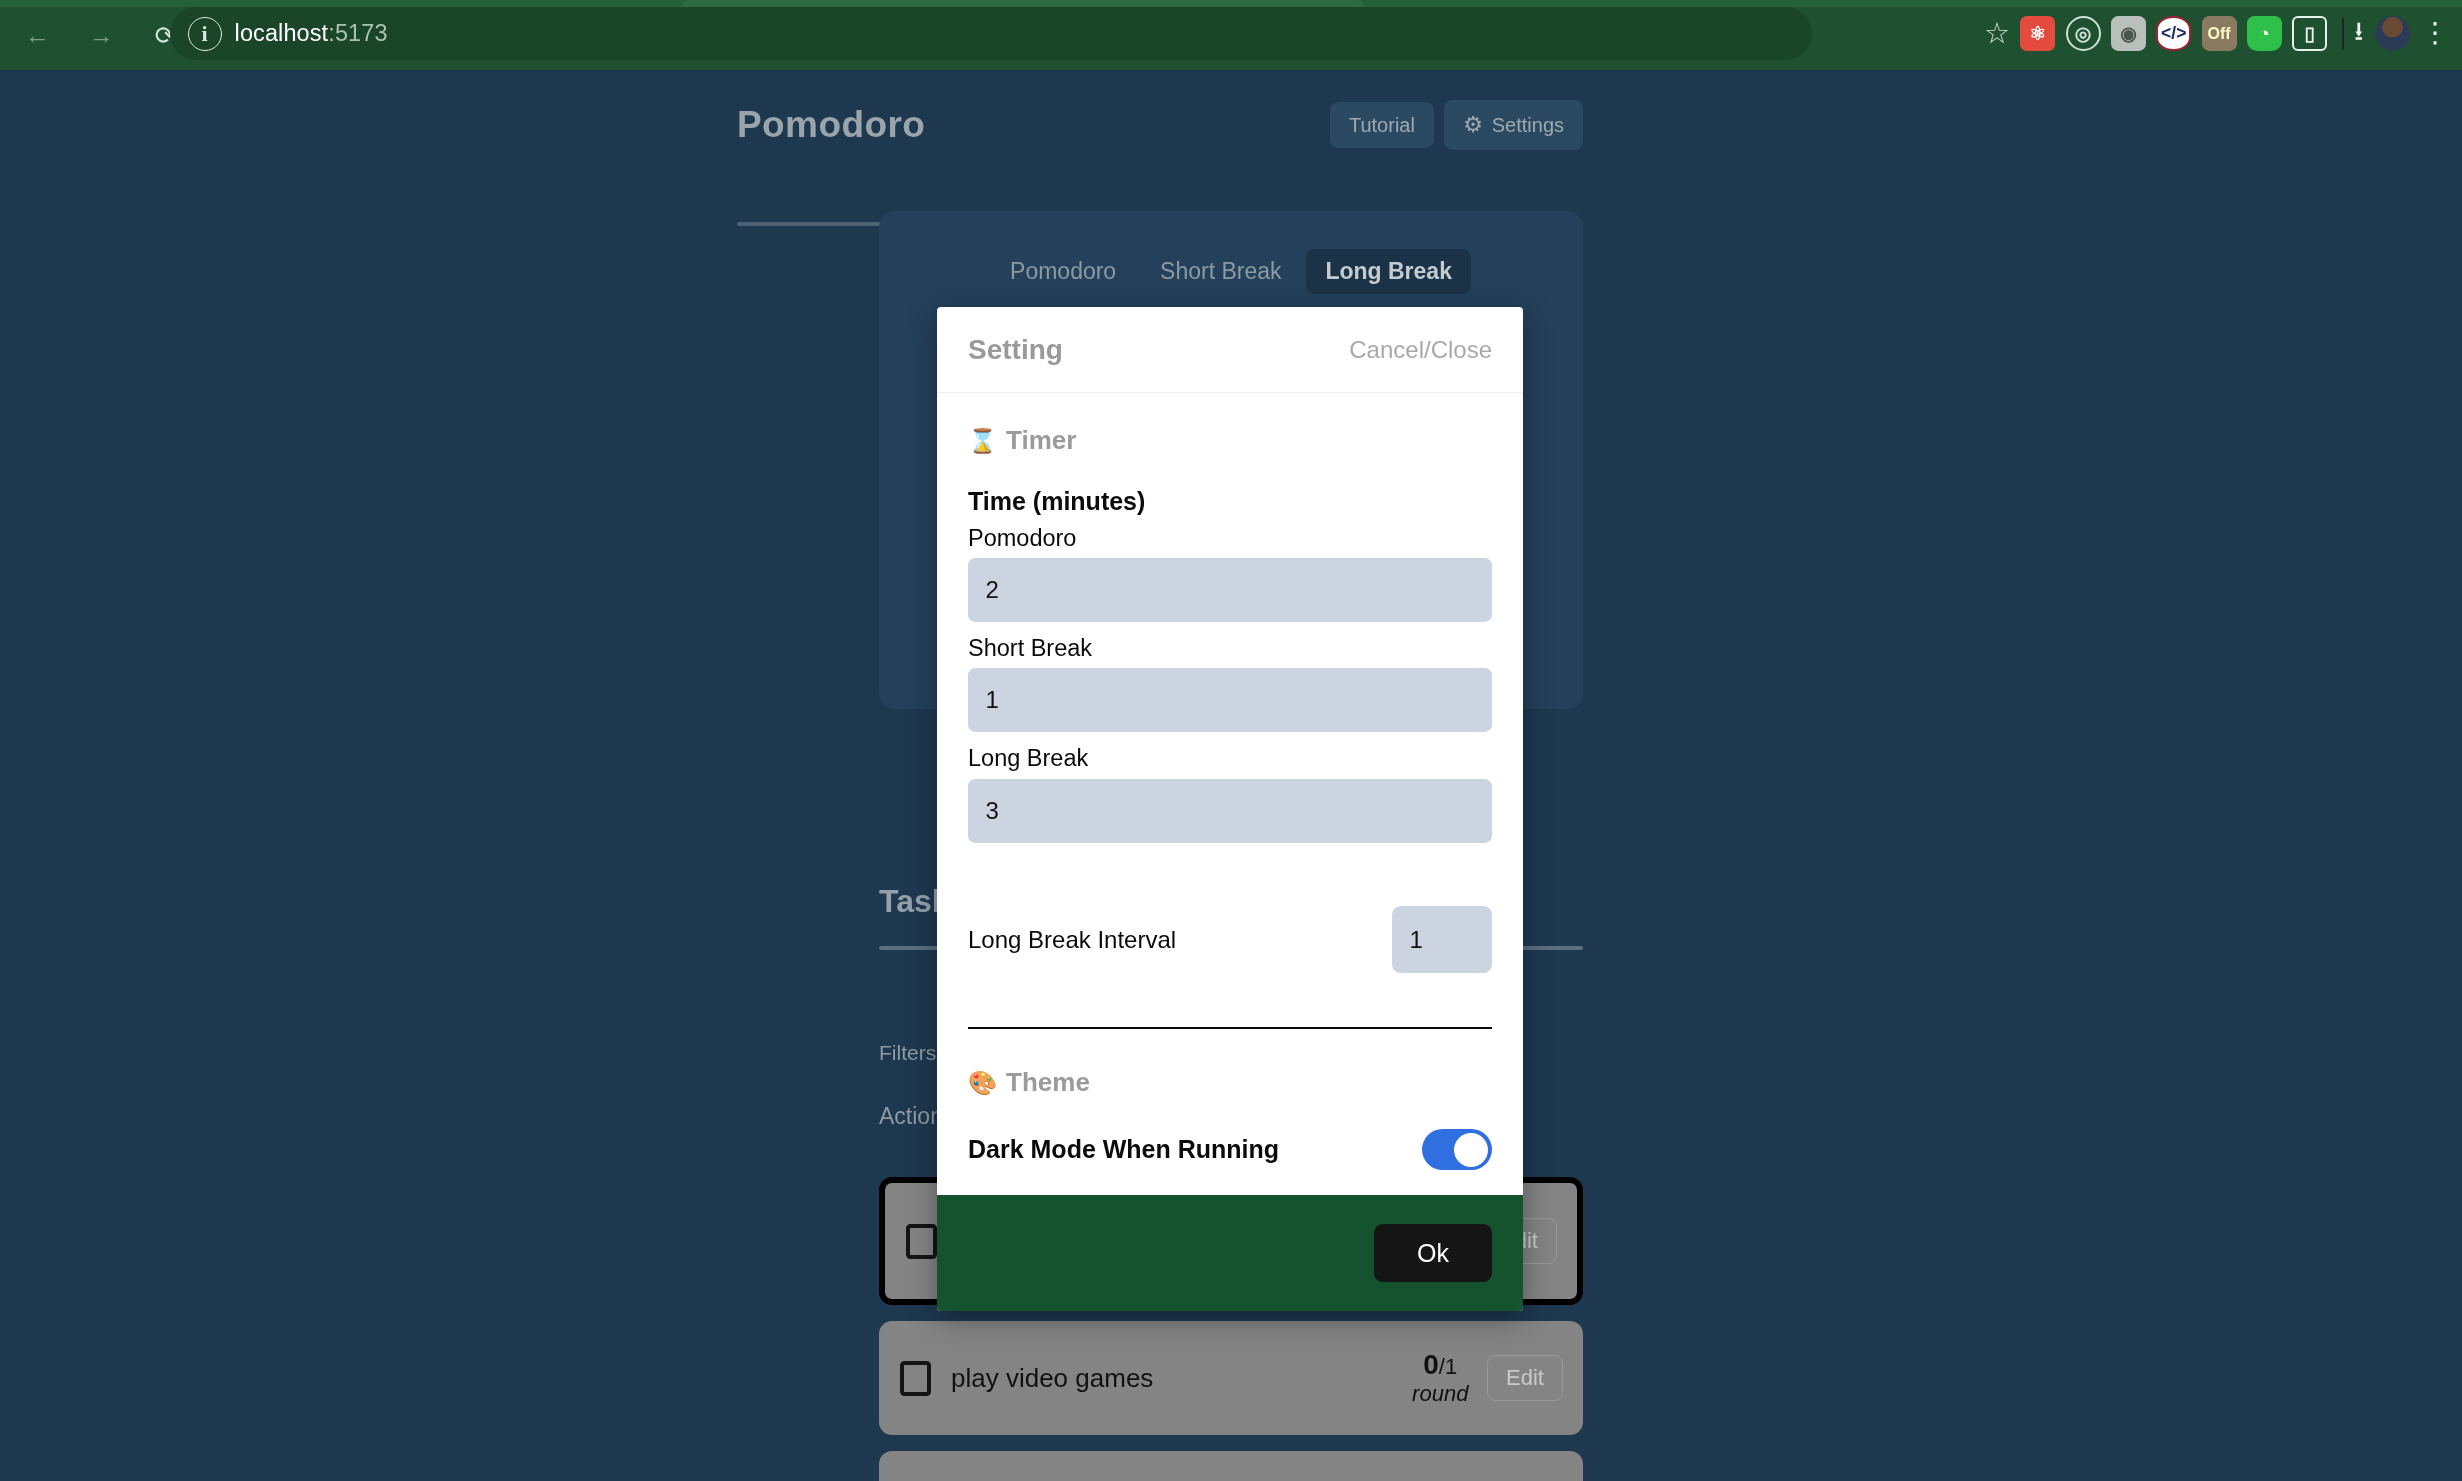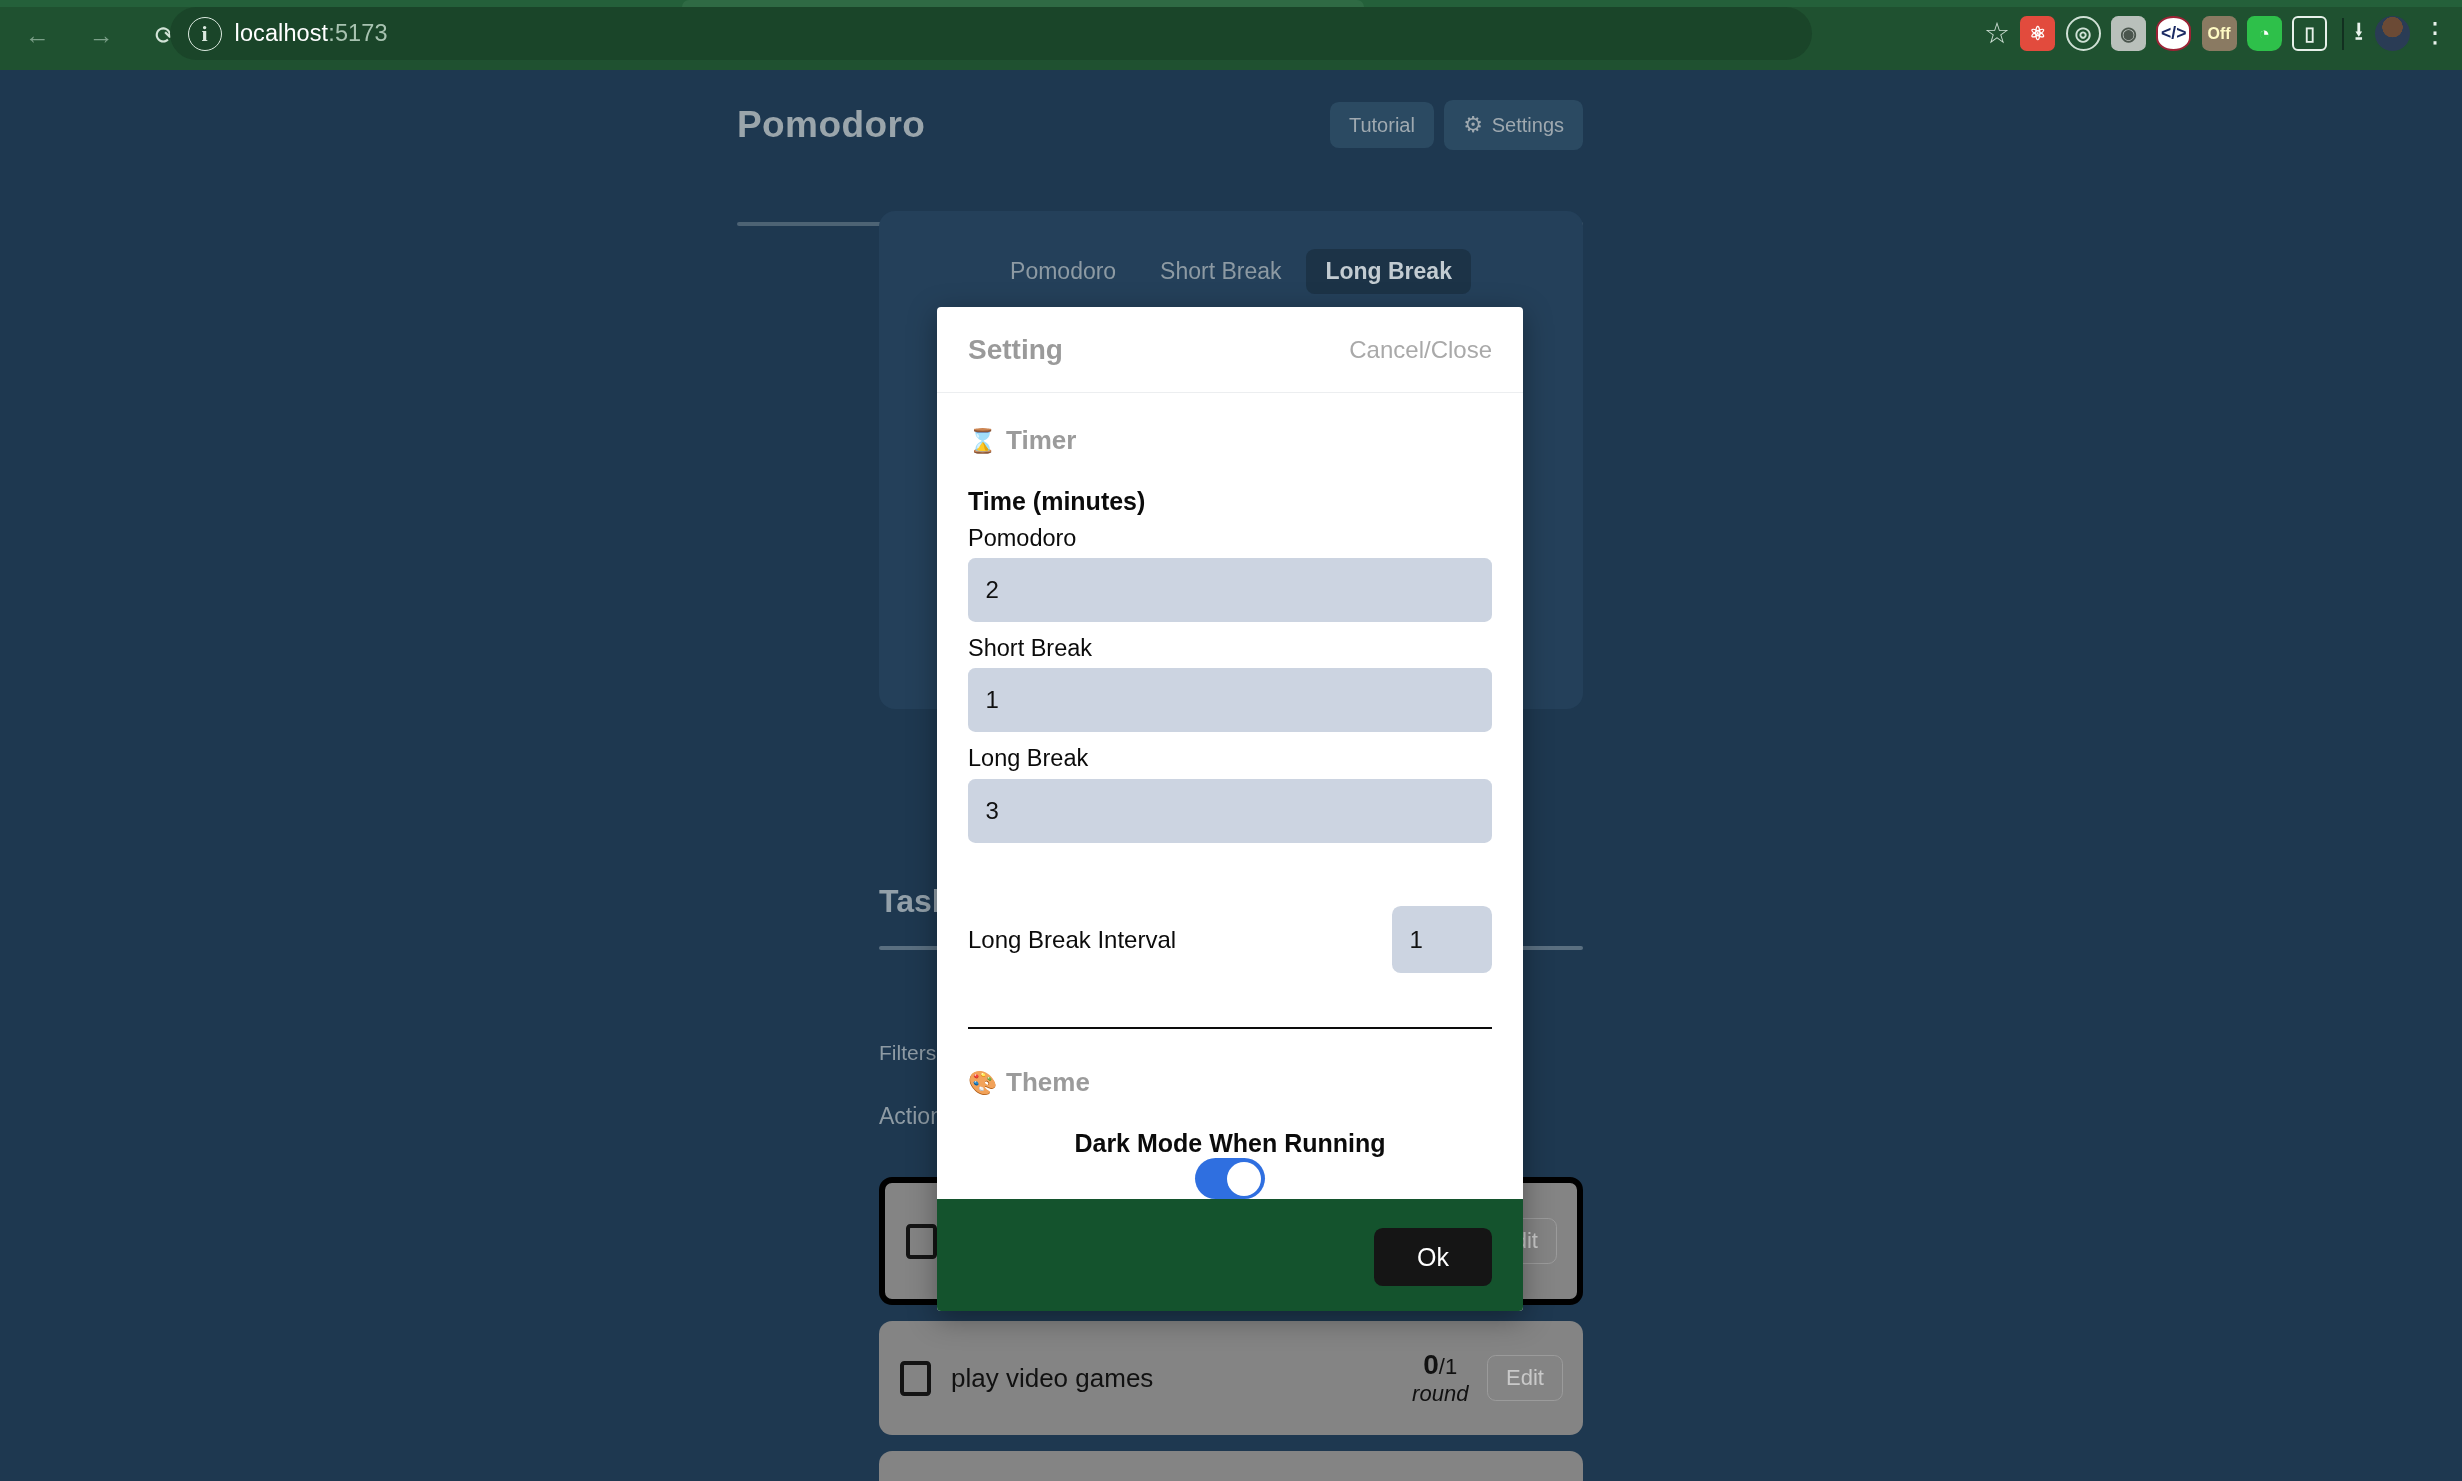--- a/index.html
+++ b/index.html
@@ -216,21 +216,20 @@
   .interval-input {
     width: 100px; height: 67px; background: #ccd4e1; border: none;
     border-radius: 8.8px; padding: 0 17.6px; font-size: 24px; color: #111;
     font-family: "Liberation Sans", sans-serif;
   }
   .hr-dark { height: 2.2px; background: #0c0c0c; margin: 54px 0 38px 0; }
 
   .toggle-row {
     display: flex; align-items: center; justify-content: space-between;
     margin-top: 28px;
-    flex-direction: column;
   }
   .toggle-label { font-size: 25px; font-weight: bold; color: #0b0b0b; }
   .toggle {
     width: 70px; height: 41px; border-radius: 20.5px; background: #2f6fe0;
     position: relative; border: none; cursor: pointer; flex: 0 0 auto;
   }
   .toggle .knob {
     position: absolute; top: 3.7px; right: 3.7px; width: 34px; height: 34px;
     border-radius: 50%; background: #ffffff;
   }

